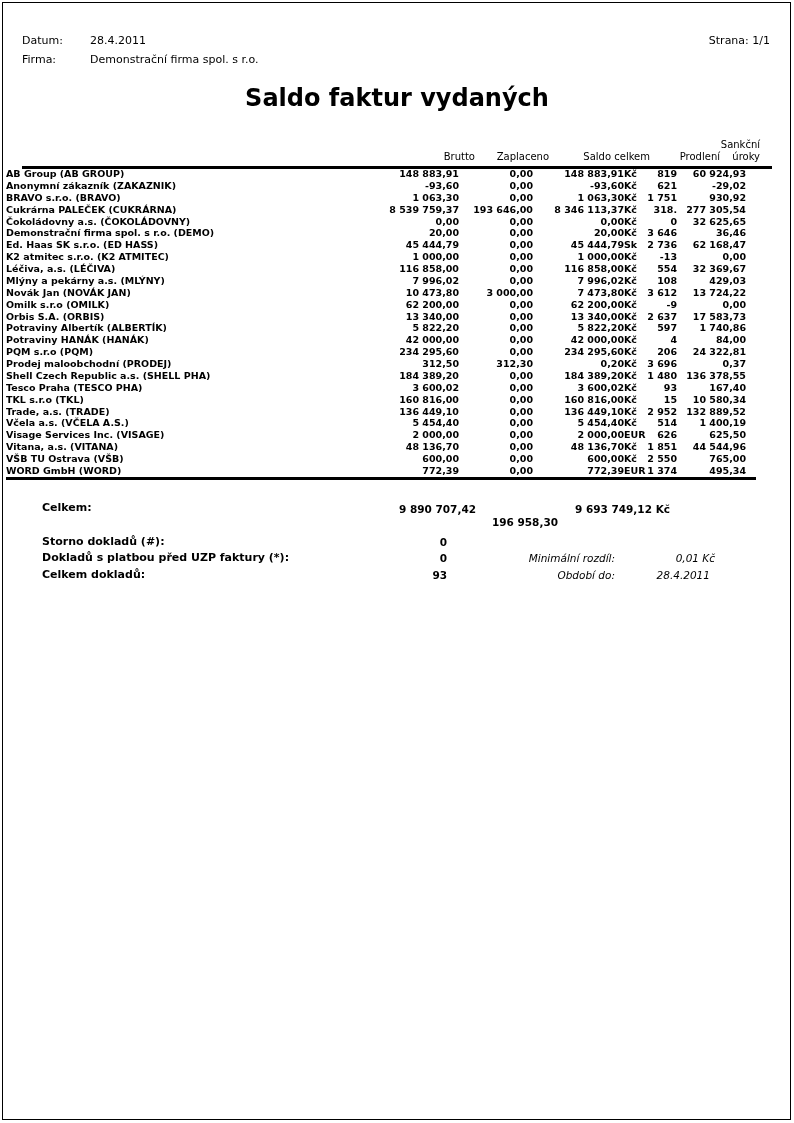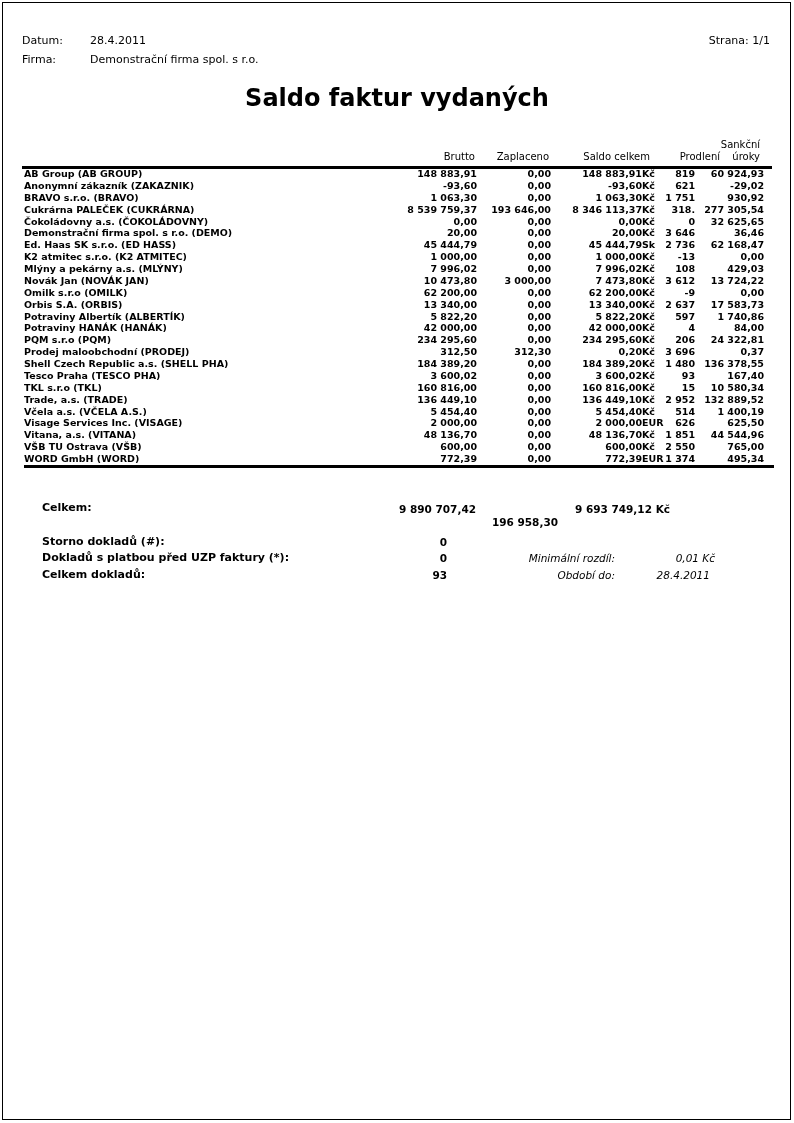--- a/index.html
+++ b/index.html
@@ -32,21 +32,21 @@
   .col-header-block {
     position: absolute; left: 22px; top: 139px;
     width: 750px; height: 27px;
     border-bottom: 3px solid #000;
     font-size: 10px;
   }
   .col-header-block span { position: absolute; white-space: nowrap; }
 
   
   .table-wrap {
-    position: absolute; left: 24px; top: 168px; width: 750px;
+    position: absolute; left: 6px; top: 168px; width: 750px;
     border-bottom: 3px solid #000;
   }
   table.saldo {
     table-layout: fixed; border-collapse: collapse;
     width: 750px;
   }
   table.saldo td {
     font-size: 9.5px; font-weight: bold;
     line-height: 11.87px; height: 11.87px;
     padding: 0; white-space: nowrap; overflow: visible;
@@ -170,20 +170,30 @@
           <td class="col-name">K2 atmitec s.r.o. (K2 ATMITEC)</td>
           <td class="col-num">1 000,00</td>
           <td class="col-num">0,00</td>
           <td class="col-num">1 000,00</td>
           <td class="col-cur">Kč</td>
           <td class="col-num">-13</td>
           <td class="col-num">0,00</td>
           <td class="col-fill"></td>
         </tr>
         <tr>
+          <td class="col-name">Léčiva, a.s. (LÉČIVA)</td>
+          <td class="col-num">116 858,00</td>
+          <td class="col-num">0,00</td>
+          <td class="col-num">116 858,00</td>
+          <td class="col-cur">Kč</td>
+          <td class="col-num">554</td>
+          <td class="col-num">32 369,67</td>
+          <td class="col-fill"></td>
+        </tr>
+        <tr>
           <td class="col-name">Mlýny a pekárny a.s. (MLÝNY)</td>
           <td class="col-num">7 996,02</td>
           <td class="col-num">0,00</td>
           <td class="col-num">7 996,02</td>
           <td class="col-cur">Kč</td>
           <td class="col-num">108</td>
           <td class="col-num">429,03</td>
           <td class="col-fill"></td>
         </tr>
         <tr>

